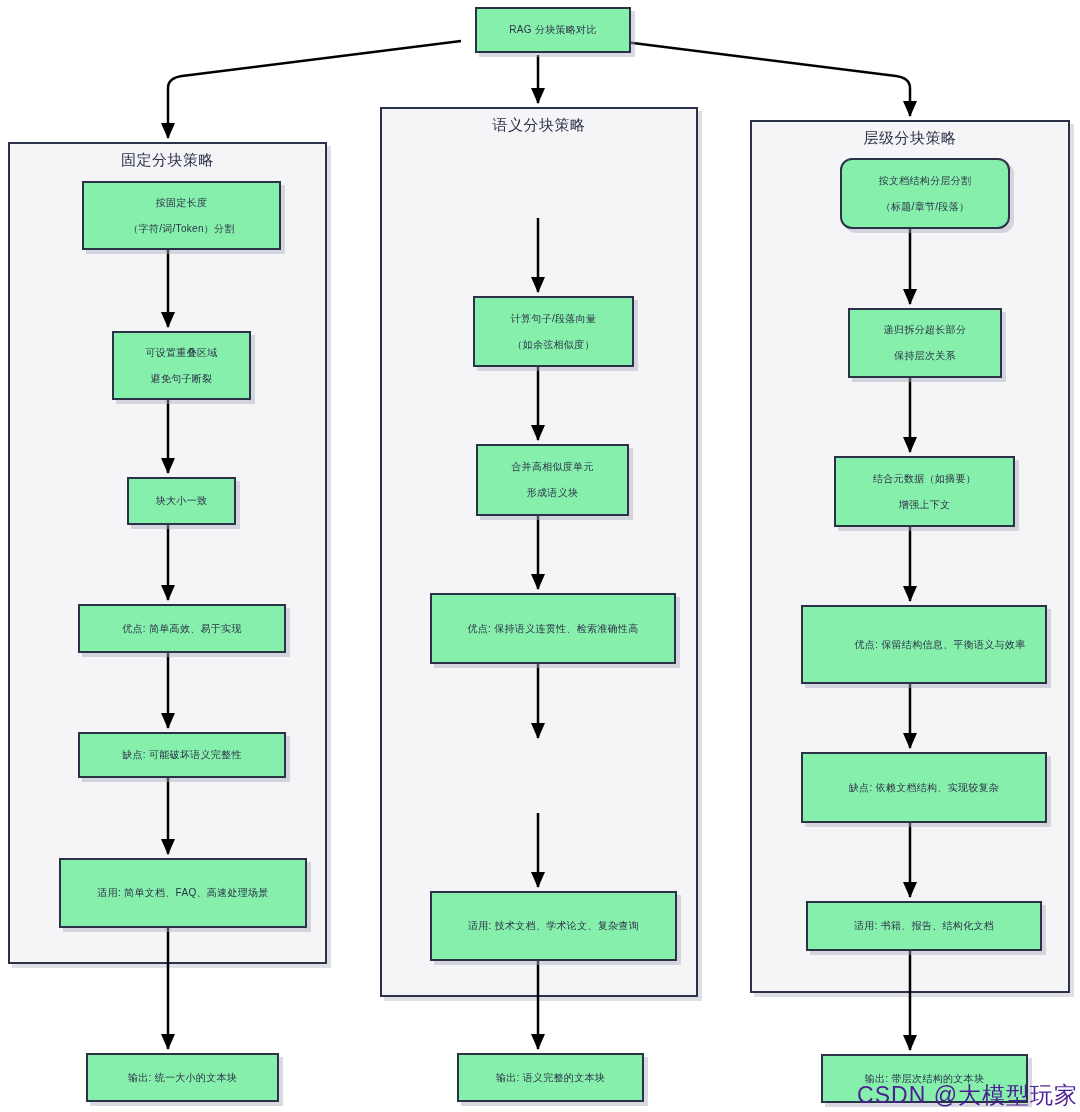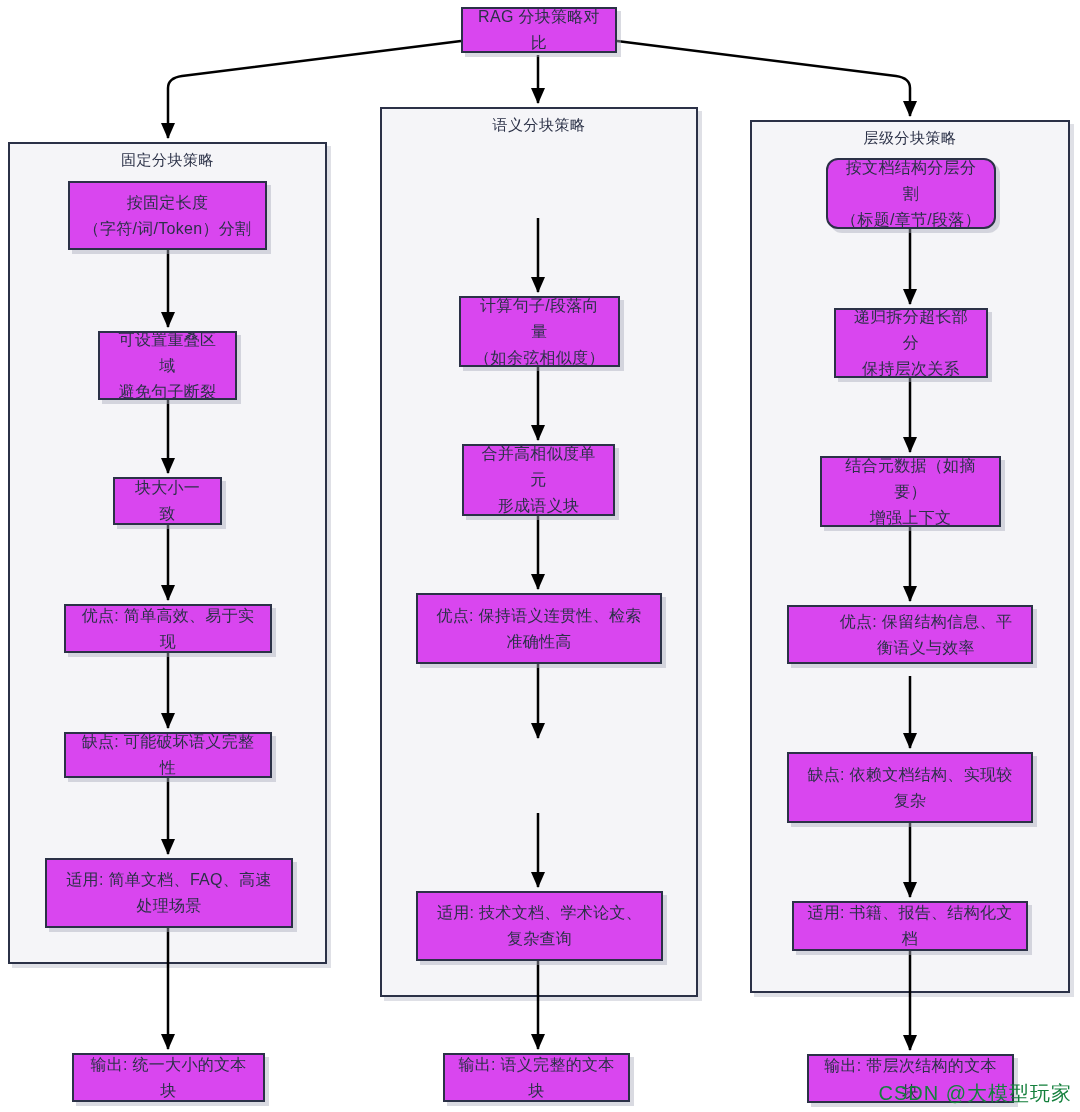--- a/index.html
+++ b/index.html
@@ -31,33 +31,34 @@
   #c1 { left: 8px;   top: 142px; width: 319px; height: 822px; padding-left: 20px; }
   #c2 { left: 380px; top: 107px; width: 318px; height: 890px; }
   #c3 { left: 750px; top: 120px; width: 320px; height: 873px; }
 
   
   #arrows { position: absolute; left: 0; top: 0; z-index: 2; }
 
   
   .box {
     position: absolute;
-    background: #d946ef;
+    background: #86efac;
     border: 2px solid #2b3147;
     box-shadow: 4px 4px 0 rgba(170,174,188,0.45);
     display: flex;
     align-items: center;
     justify-content: center;
     text-align: center;
-    font-size: 16px;
+    font-size: 10px;
     line-height: 26px;
     letter-spacing: 0.3px;
     white-space: pre-line;
     padding: 4px 12px;
     z-index: 3;
+    margin-left: 14px;
   }
   #titleBox { left: 461px; top: 7px;  width: 156px; height: 46px; }
 
   #b11 { left: 68px;  top: 181px; width: 199px; height: 69px; }
   #b12 { left: 98px;  top: 331px; width: 139px; height: 69px; }
   #b13 { left: 113px; top: 477px; width: 109px; height: 48px; }
   #b14 { left: 64px;  top: 604px; width: 208px; height: 49px; }
   #b15 { left: 64px;  top: 732px; width: 208px; height: 46px; }
   #b16 { left: 45px;  top: 858px; width: 248px; height: 70px; }
   #o1  { left: 72px;  top: 1053px; width: 193px; height: 49px; }
@@ -66,32 +67,32 @@
   #b22 { left: 459px; top: 296px; width: 161px; height: 71px; }
   #b23 { left: 462px; top: 444px; width: 153px; height: 72px; }
   #b24 { left: 416px; top: 593px; width: 246px; height: 71px; }
   #b25 { left: 416px; top: 742px; width: 246px; height: 71px; }
   #b26 { left: 416px; top: 891px; width: 247px; height: 70px; }
   #o2  { left: 443px; top: 1053px; width: 187px; height: 49px; }
 
   #b31 { left: 826px; top: 158px; width: 170px; height: 71px; border-radius: 12px; }
   #b32 { left: 834px; top: 308px; width: 154px; height: 70px; }
   #b33 { left: 820px; top: 456px; width: 181px; height: 71px; }
-  #b34 { left: 787px; top: 605px; width: 246px; height: 59px; padding-left: 44px; }
+  #b34 { left: 787px; top: 605px; width: 246px; height: 79px; padding-left: 44px; }
   #b35 { left: 787px; top: 752px; width: 246px; height: 71px; }
   #b36 { left: 792px; top: 901px; width: 236px; height: 50px; }
   #o3  { left: 807px; top: 1054px; width: 207px; height: 49px; }
 
   
   #wm {
     position: absolute;
-    right: 8px;
+    right: 2px;
     top: 1080px;
-    font-size: 20px;
-    color: #15803d;
+    font-size: 23px;
+    color: #4c1d95;
     letter-spacing: 1px;
     z-index: 4;
     white-space: nowrap;
   }
 </style>
 </head>
 <body>
 
 <div id="stage">
 

